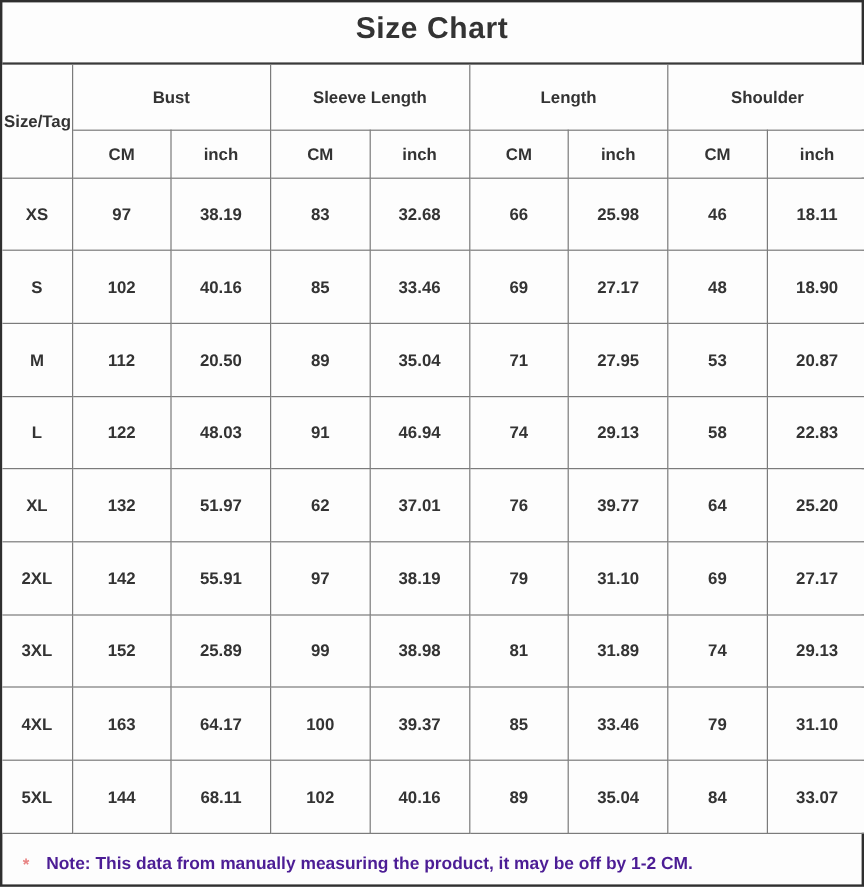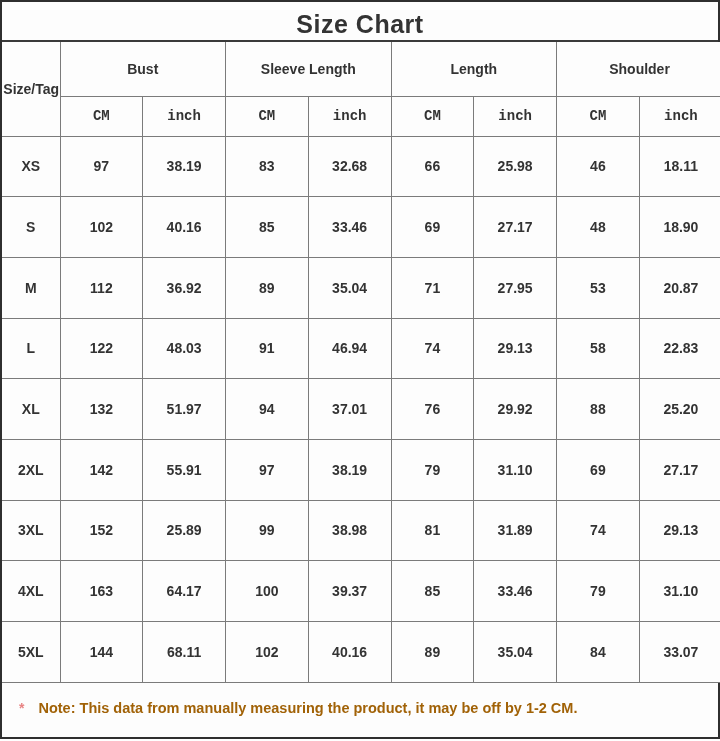--- a/index.html
+++ b/index.html
@@ -8,21 +8,21 @@
     background: #ffffff;
     font-family: "Liberation Sans", "DejaVu Sans", sans-serif;
   }
   .sheet {
     width: 720px; height: 739px;
     border: 2px solid #2f2f2f;
     background: #fdfdfd;
     color: #333333;
   }
   .title-bar {
-    height: 40px;
+    height: 52px;
     line-height: 44px;
     text-align: center;
     font-size: 25px;
     font-weight: bold;
     letter-spacing: 0.5px;
     border-bottom: 2px solid #3a3a3a;
     color: #333333;
   }
   table.size-table {
     width: 100%;
@@ -37,21 +37,21 @@
     text-align: center;
     vertical-align: middle;
     background: #fdfdfd;
   }
   table.size-table tr > *:first-child { border-left: none; }
   table.size-table tr > *:last-child { border-right: none; }
   table.size-table thead tr:first-child > * { border-top: none; }
   col.c-size { width: 58px; }
   col.c-val  { width: 82.75px; }
   tr.group-header-row th { height: 54px; }
-  tr.unit-header-row th { height: 40px; font-family: Liberation Mono, monospace; }
+  tr.unit-header-row th { height: 40px; }
   tbody tr th, tbody tr td { height: 60.7px; }
   th.corner-cell {
     text-align: left;
     padding-left: 1px;
     font-size: 14px;
   }
   .note-bar {
     height: 50px;
     display: flex;
     align-items: center;
@@ -59,21 +59,21 @@
   }
   .note-asterisk {
     color: #e88383;
     font-size: 14px;
     font-weight: bold;
     margin-right: 14px;
   }
   .note-text {
     font-size: 14.5px;
     font-weight: bold;
-    color: #a16207;
+    color: #4c1d95;
   }
 </style>
 </head>
 <body>
 
 <div class="sheet">
 
   <div class="title-bar">Size Chart</div>
 
   <table class="size-table">
@@ -126,21 +126,21 @@
           <td>85</td>
           <td>33.46</td>
           <td>69</td>
           <td>27.17</td>
           <td>48</td>
           <td>18.90</td>
         </tr>
         <tr>
           <th>M</th>
           <td>112</td>
-          <td>36.92</td>
+          <td>20.50</td>
           <td>89</td>
           <td>35.04</td>
           <td>71</td>
           <td>27.95</td>
           <td>53</td>
           <td>20.87</td>
         </tr>
         <tr>
           <th>L</th>
           <td>122</td>
@@ -149,25 +149,25 @@
           <td>46.94</td>
           <td>74</td>
           <td>29.13</td>
           <td>58</td>
           <td>22.83</td>
         </tr>
         <tr>
           <th>XL</th>
           <td>132</td>
           <td>51.97</td>
-          <td>94</td>
+          <td>62</td>
           <td>37.01</td>
           <td>76</td>
-          <td>29.92</td>
-          <td>88</td>
+          <td>39.77</td>
+          <td>64</td>
           <td>25.20</td>
         </tr>
         <tr>
           <th>2XL</th>
           <td>142</td>
           <td>55.91</td>
           <td>97</td>
           <td>38.19</td>
           <td>79</td>
           <td>31.10</td>

